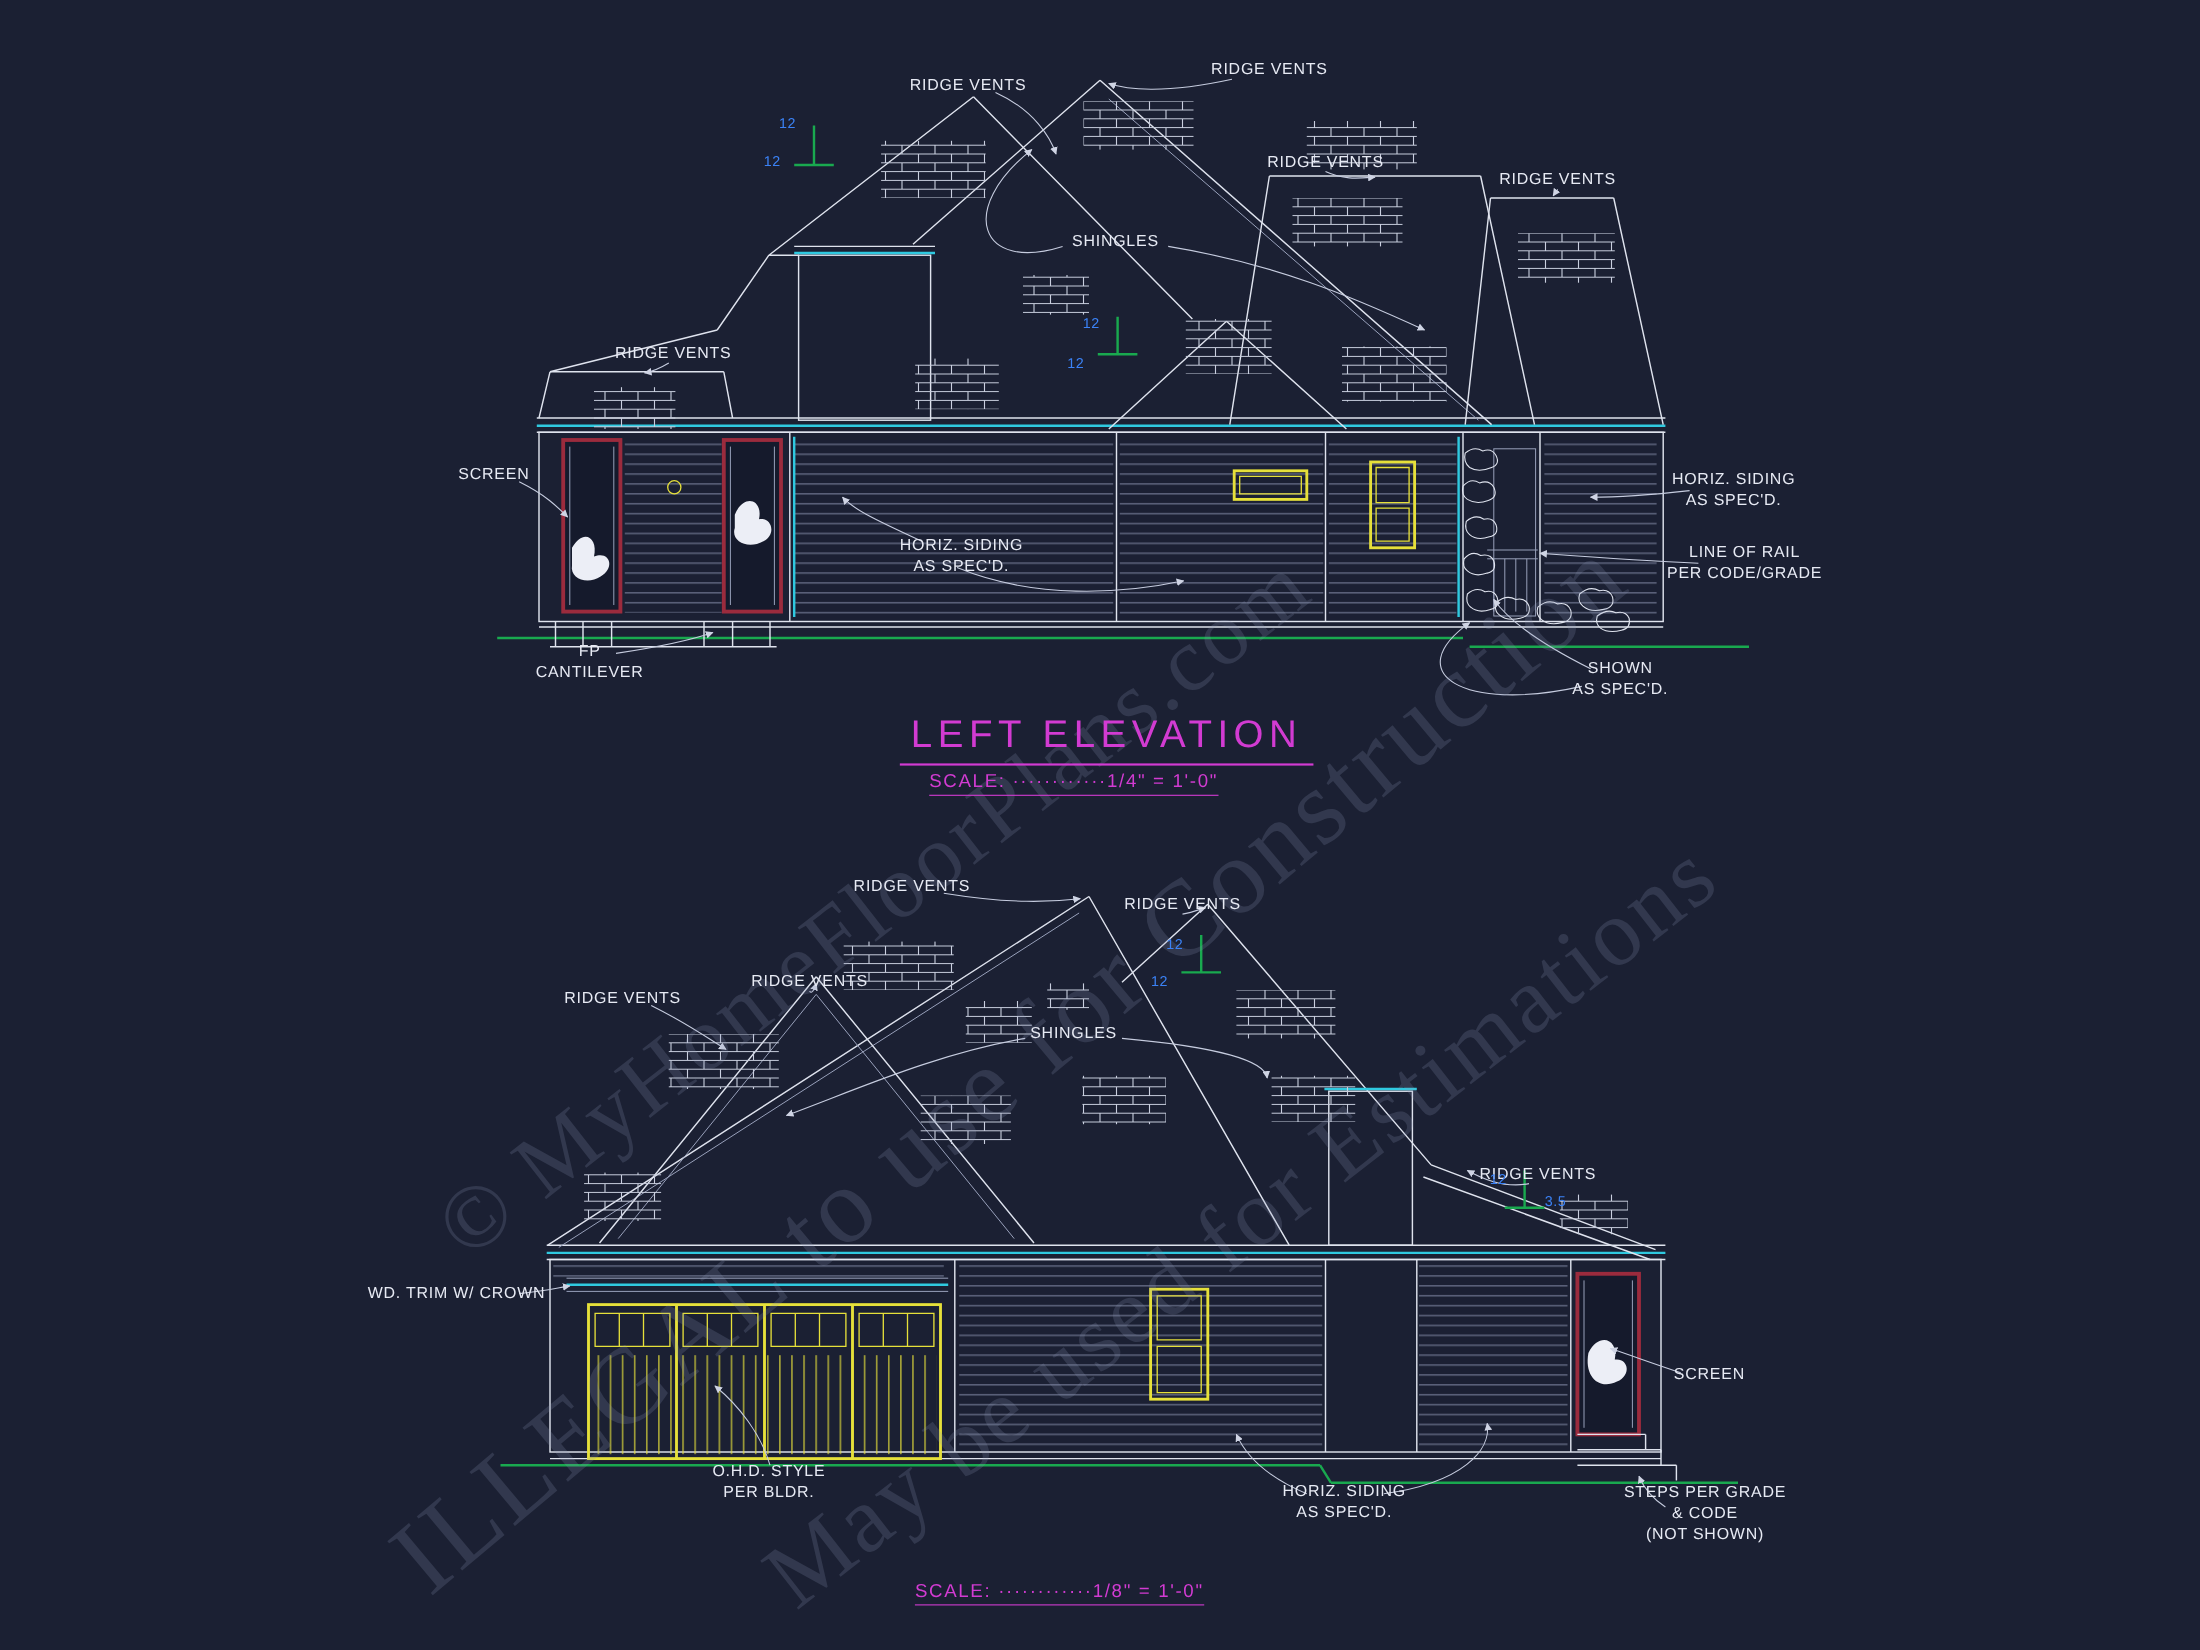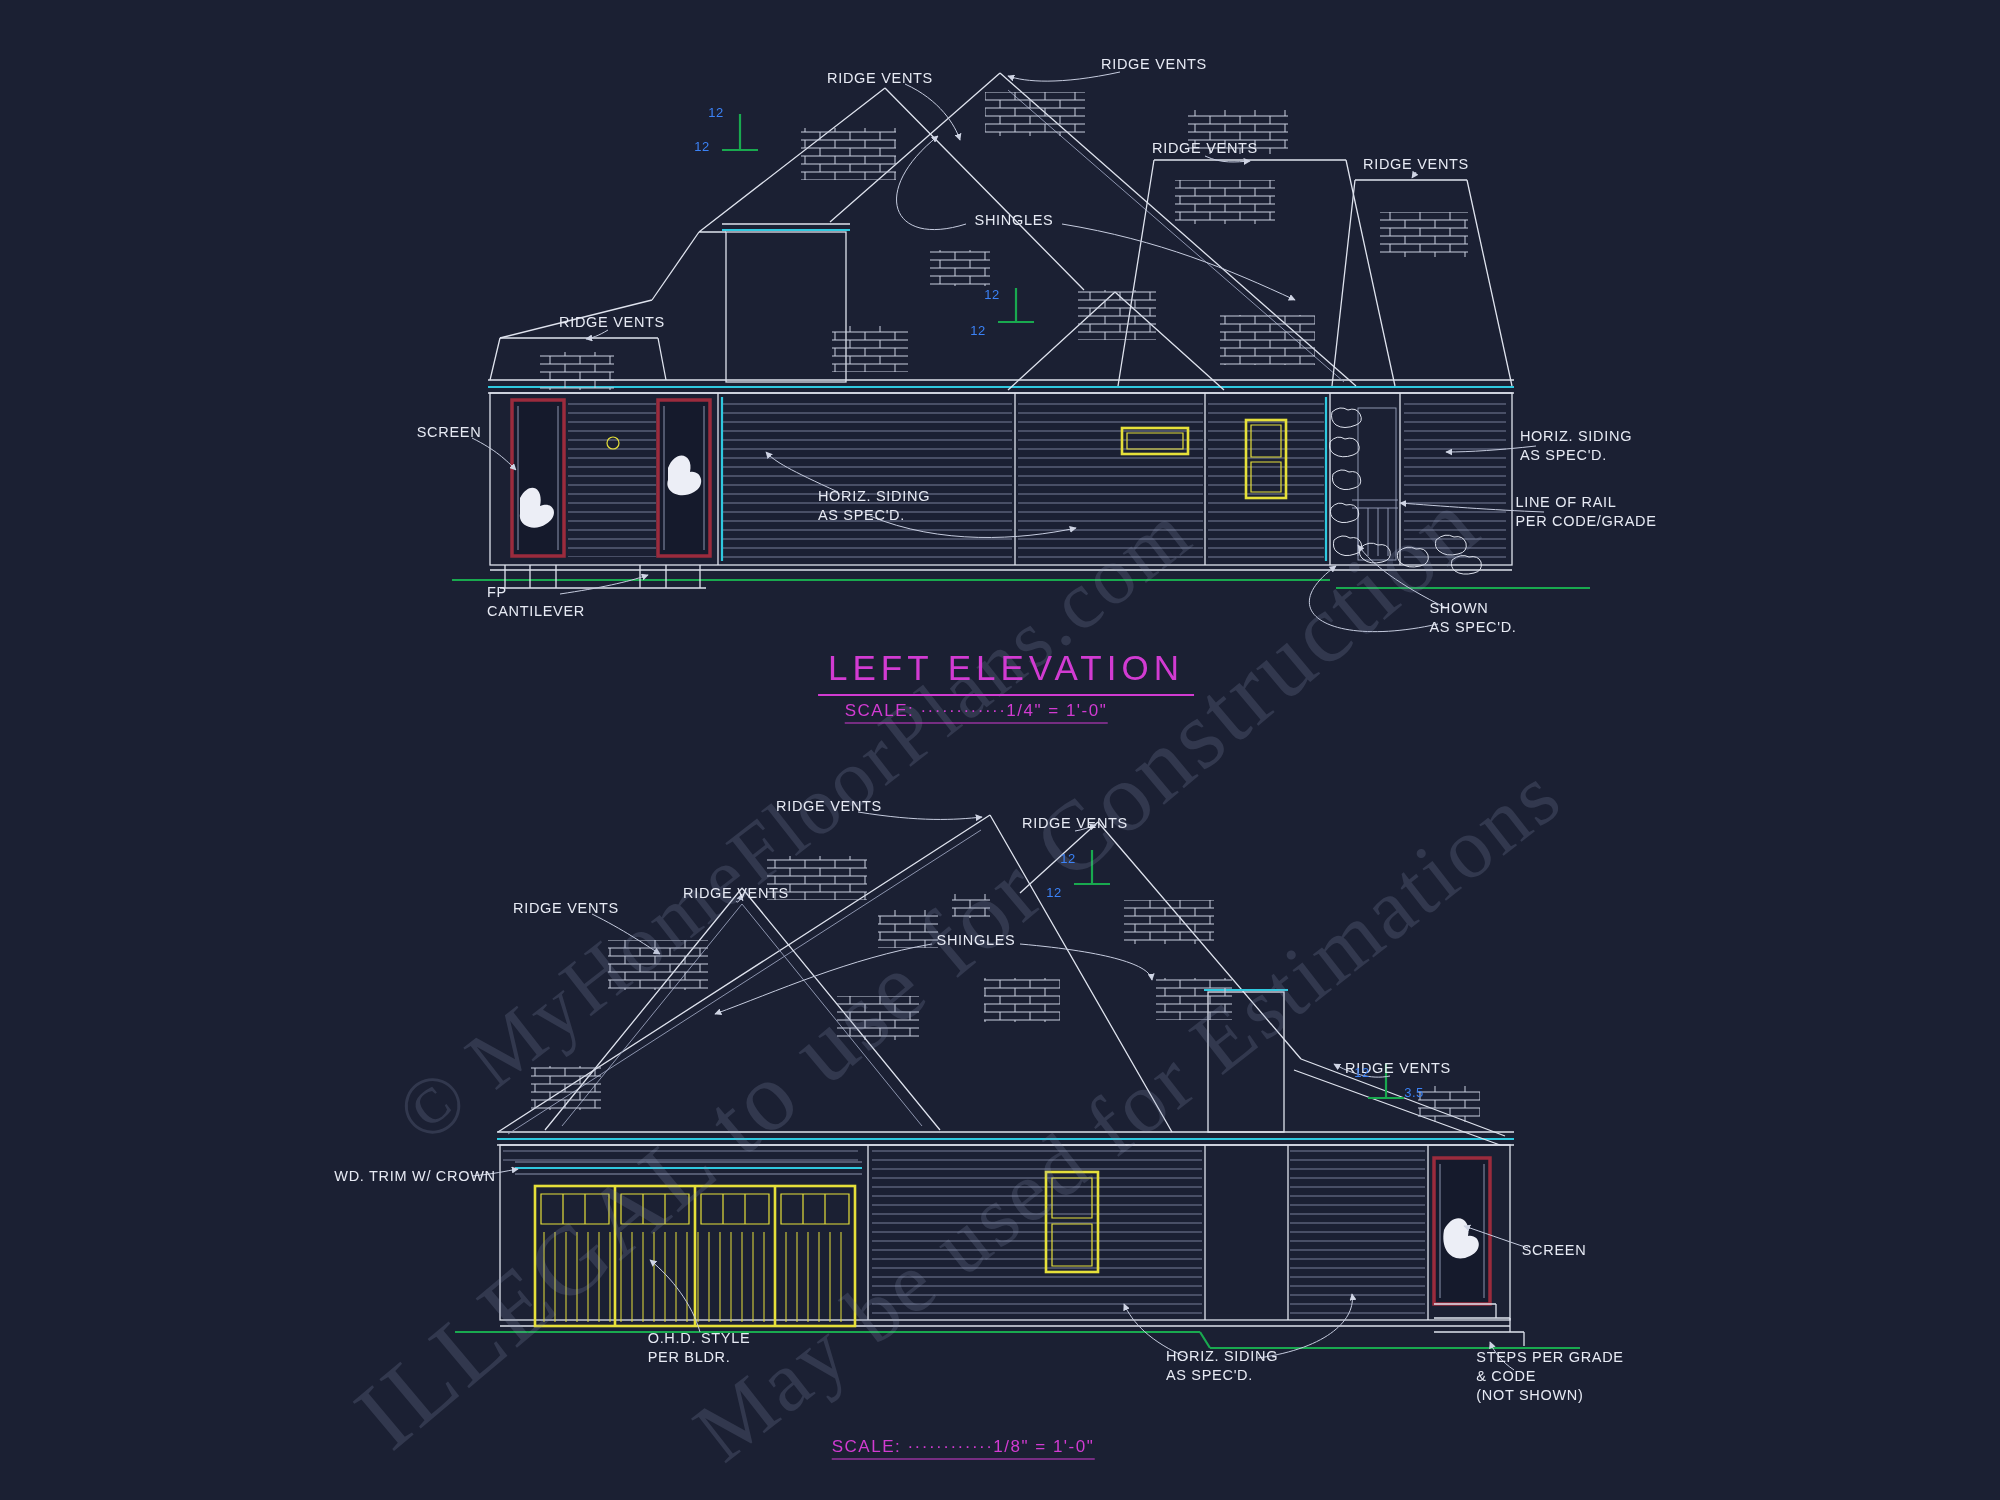--- a/index.html
+++ b/index.html
@@ -6,21 +6,21 @@
     --background:#1b2033; --line:#dfe3ee; --line-dim:#9aa2bc; --cyan:#2fc9e0;
     --yellow:#e6e03a; --red:#9b2b3d; --green:#19a94f; --magenta:#d23bd2; --watermark:#8d98b8;
   }
   *{box-sizing:border-box}
   html,body{margin:0;padding:0}
   body{width:2000px;height:1500px;background:var(--background);position:relative;overflow:hidden;
        font-family:"Liberation Sans",sans-serif}
   #scene{position:absolute;inset:0;width:2000px;height:1500px}
   svg.linework{position:absolute;left:0;top:0}
   .lbl{position:absolute;transform:translate(-50%,-50%);color:#e7eaf4;font-size:14.5px;
-       letter-spacing:.7px;line-height:1.3;white-space:pre-line}
+       letter-spacing:.7px;line-height:1.3;text-align:center;white-space:pre-line}
   .pitchnum{position:absolute;transform:translate(-50%,-50%);color:#3b82f6;font-size:13px;letter-spacing:.5px}
   .title{position:absolute;transform:translate(-50%,-50%);color:var(--magenta);font-size:35px;
          letter-spacing:5px;padding:0 10px 6px;border-bottom:2.5px solid var(--magenta);white-space:nowrap}
   .scaleline{position:absolute;transform:translate(-50%,-50%);color:var(--magenta);font-size:17px;
          letter-spacing:1.5px;border-bottom:1.5px solid var(--magenta);padding-bottom:2px;white-space:nowrap}
   .wm{position:absolute;color:var(--watermark);opacity:.20;font-family:"Liberation Serif",serif;
       white-space:nowrap;transform-origin:0 50%;letter-spacing:3px}
   
   .ln{stroke:var(--line);stroke-width:1.3;fill:none}
   .lnthin{stroke:var(--line-dim);stroke-width:.9;fill:none}

